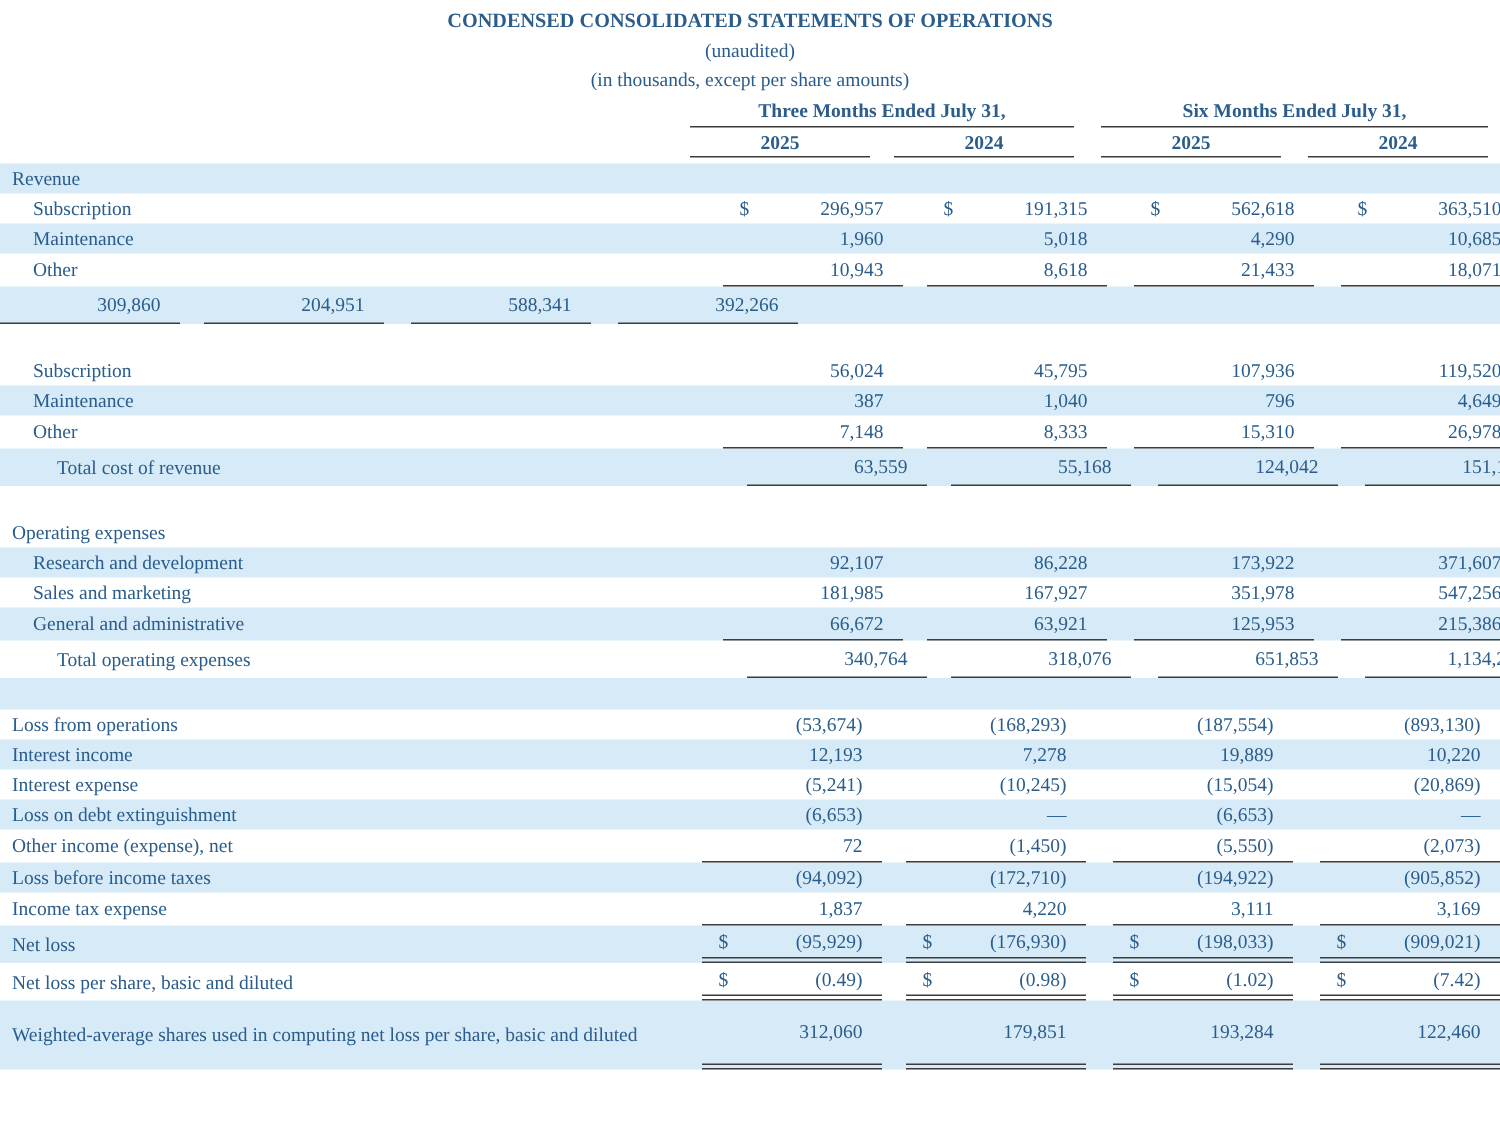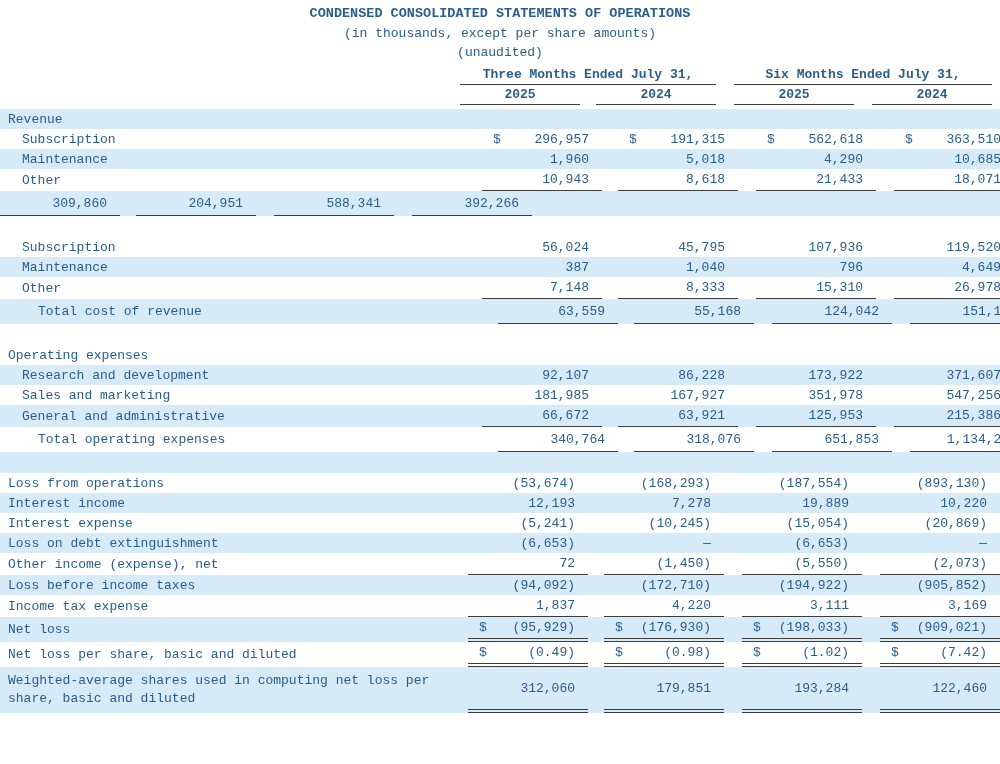--- a/index.html
+++ b/index.html
@@ -1,20 +1,20 @@
 <!DOCTYPE html>
 <html style="--text: #2a5d8c; --stripe: #d6eaf8; --rule: #3c3c3c;"><head>
 <meta charset="utf-8">
 <style>
   html,body { margin:0; padding:0; background:#fff; }
   .page {
     position:relative;
     width:1000px; height:764px;
     background:#fff;
-    font-family:Liberation Mono, monospace;
+    font-family:Liberation Serif, serif;
     color:var(--text, #2a5d8c);
     font-size:13px;
     overflow:hidden;
   }
   .title-block { text-align:center; padding-top:4px; }
   .title   { font-weight:bold; font-size:13.5px; line-height:20px; }
   .sub     { font-size:13px; line-height:19px; }
 
   
   .row, .hgrid { display:flex; align-items:stretch; padding-right:8px; }
@@ -60,22 +60,22 @@
   .dollar { padding-left:11px; }
   .val    { padding-right:13px; text-align:right; flex:1 1 auto; }
 </style>
 </head>
 <body>
 
 <div class="page">
 
   <div class="title-block">
     <div class="title">CONDENSED CONSOLIDATED STATEMENTS OF OPERATIONS</div>
+    <div class="sub">(unaudited)</div>
     <div class="sub">(in thousands, except per share amounts)</div>
-    <div class="sub">(unaudited)</div>
   </div>
 
   <div class="hgrid">
     <div class="label-col"></div>
     <div class="group-cell g1">Three Months Ended July 31,</div>
     <div class="group-cell g2">Six Months Ended July 31,</div>
   </div>
 
   <div class="row ygrid">
     <div class="label-col"></div>

